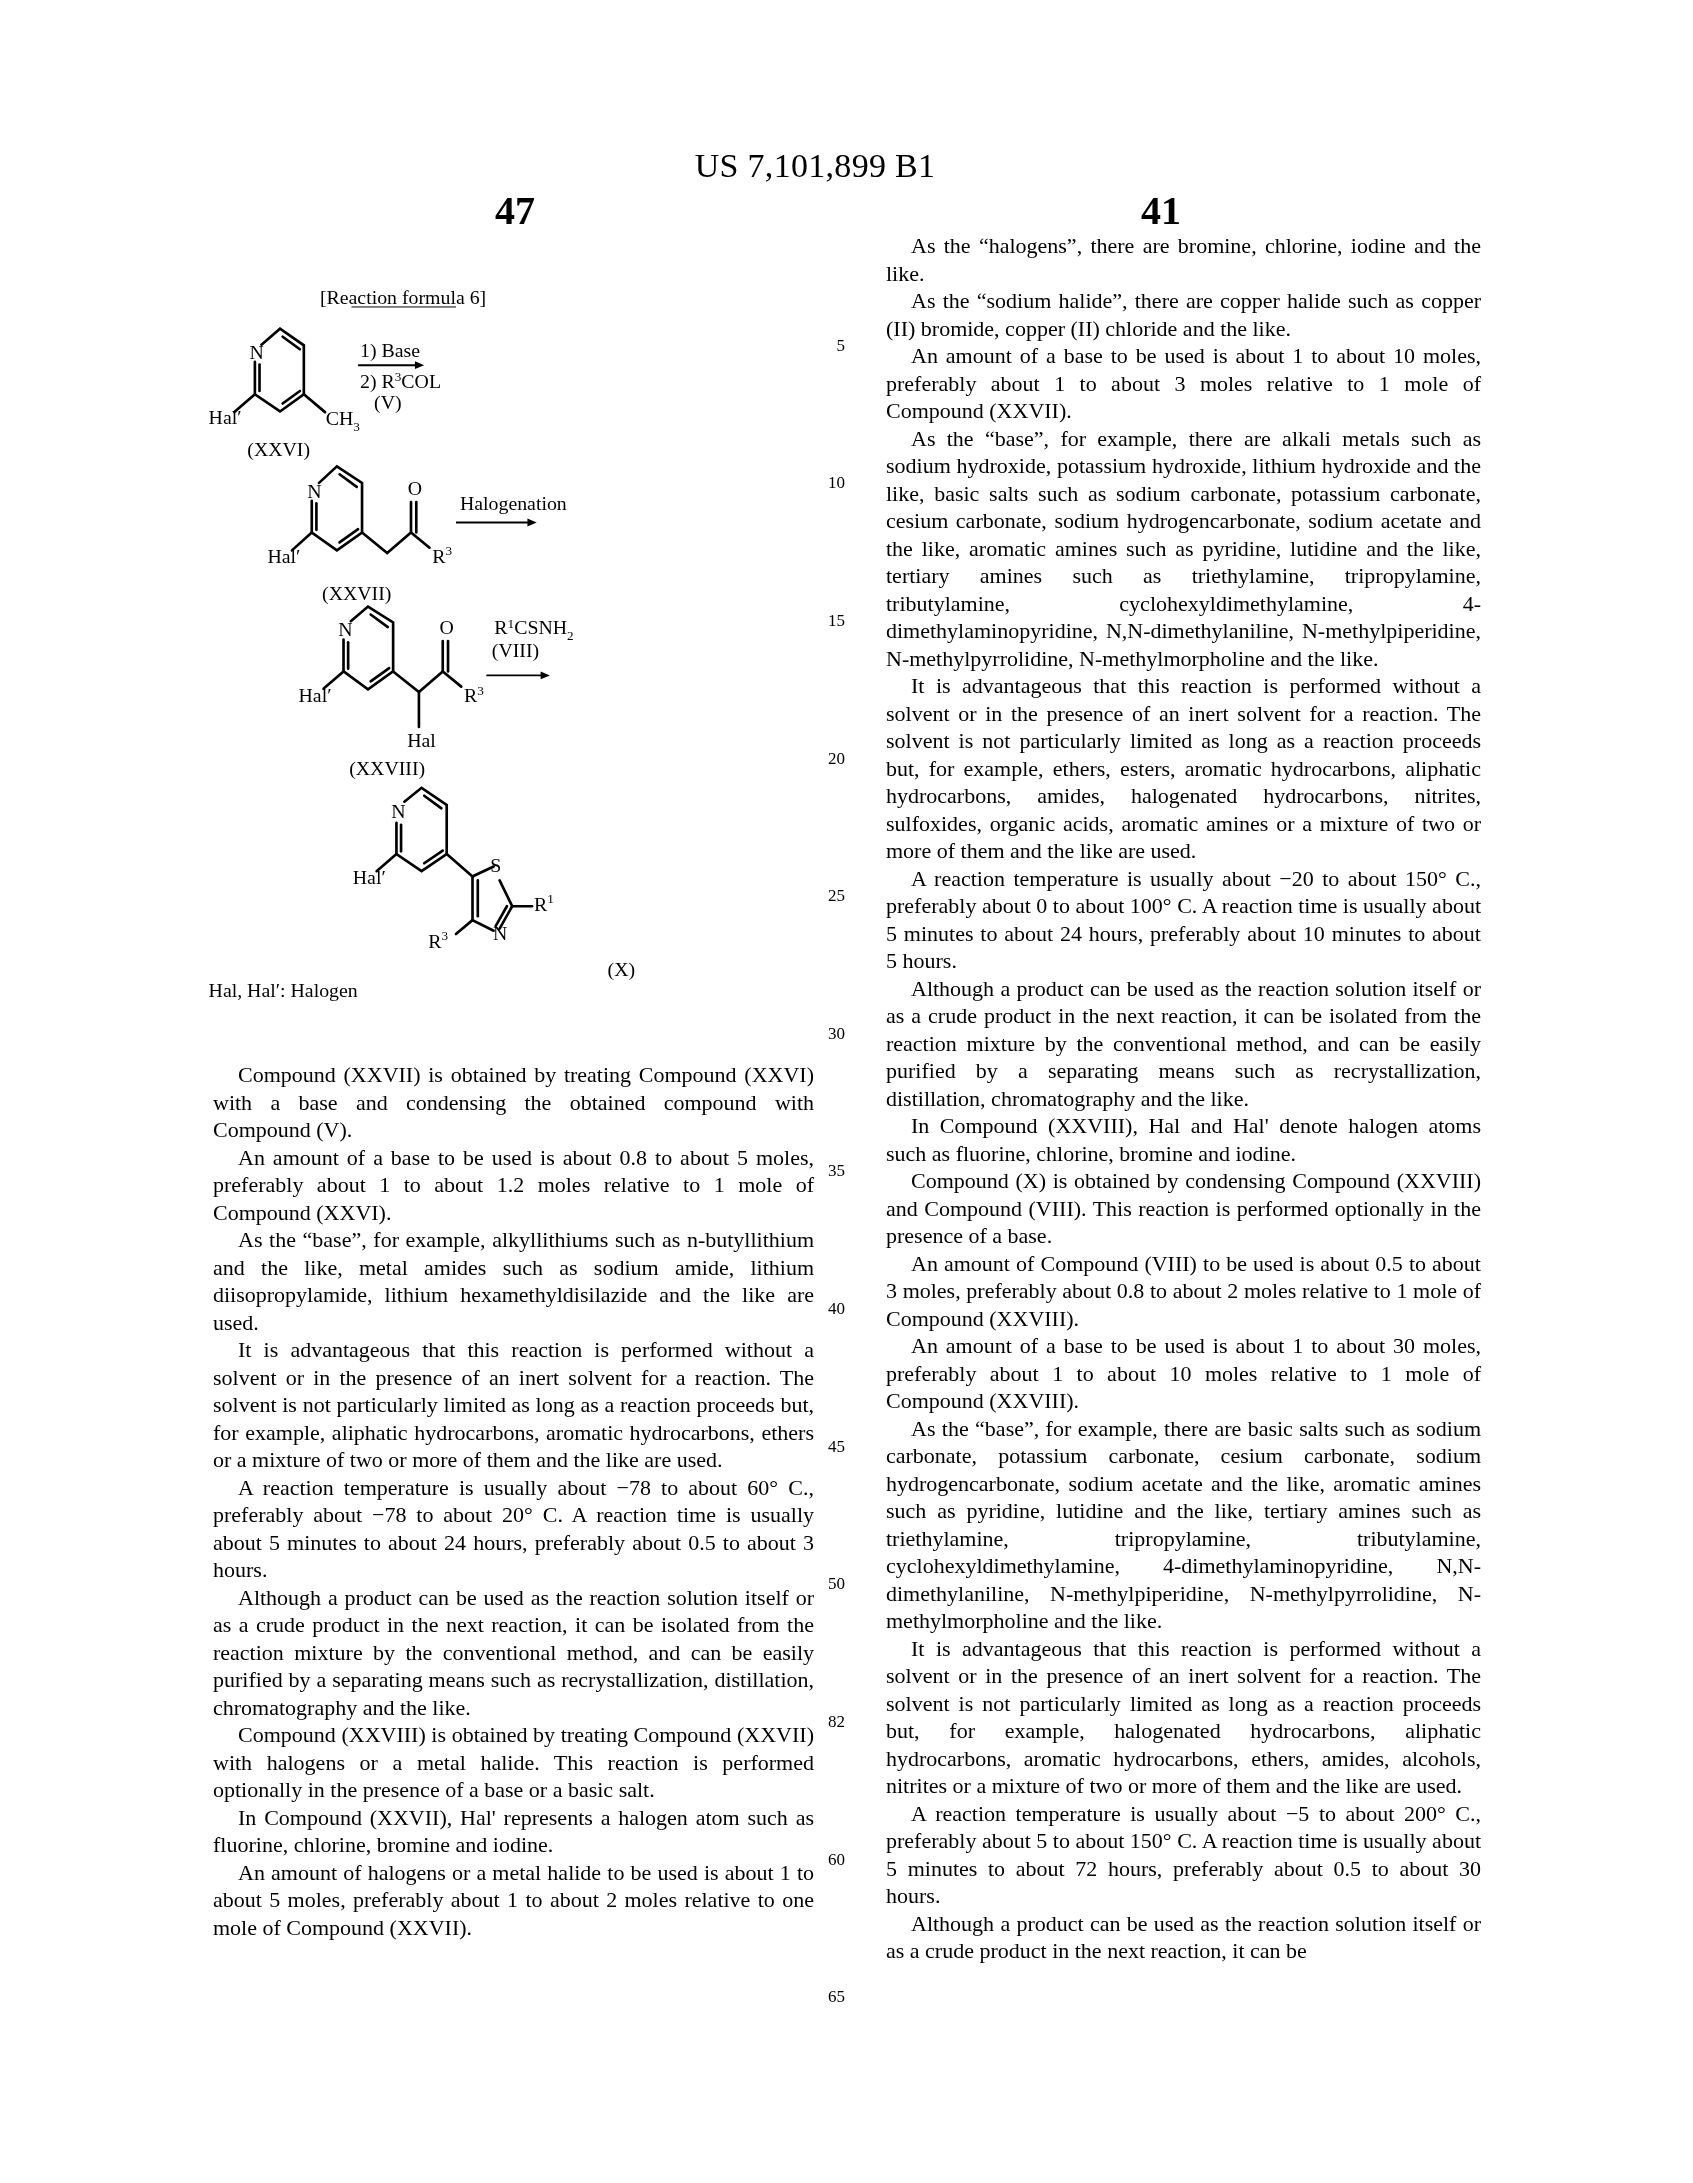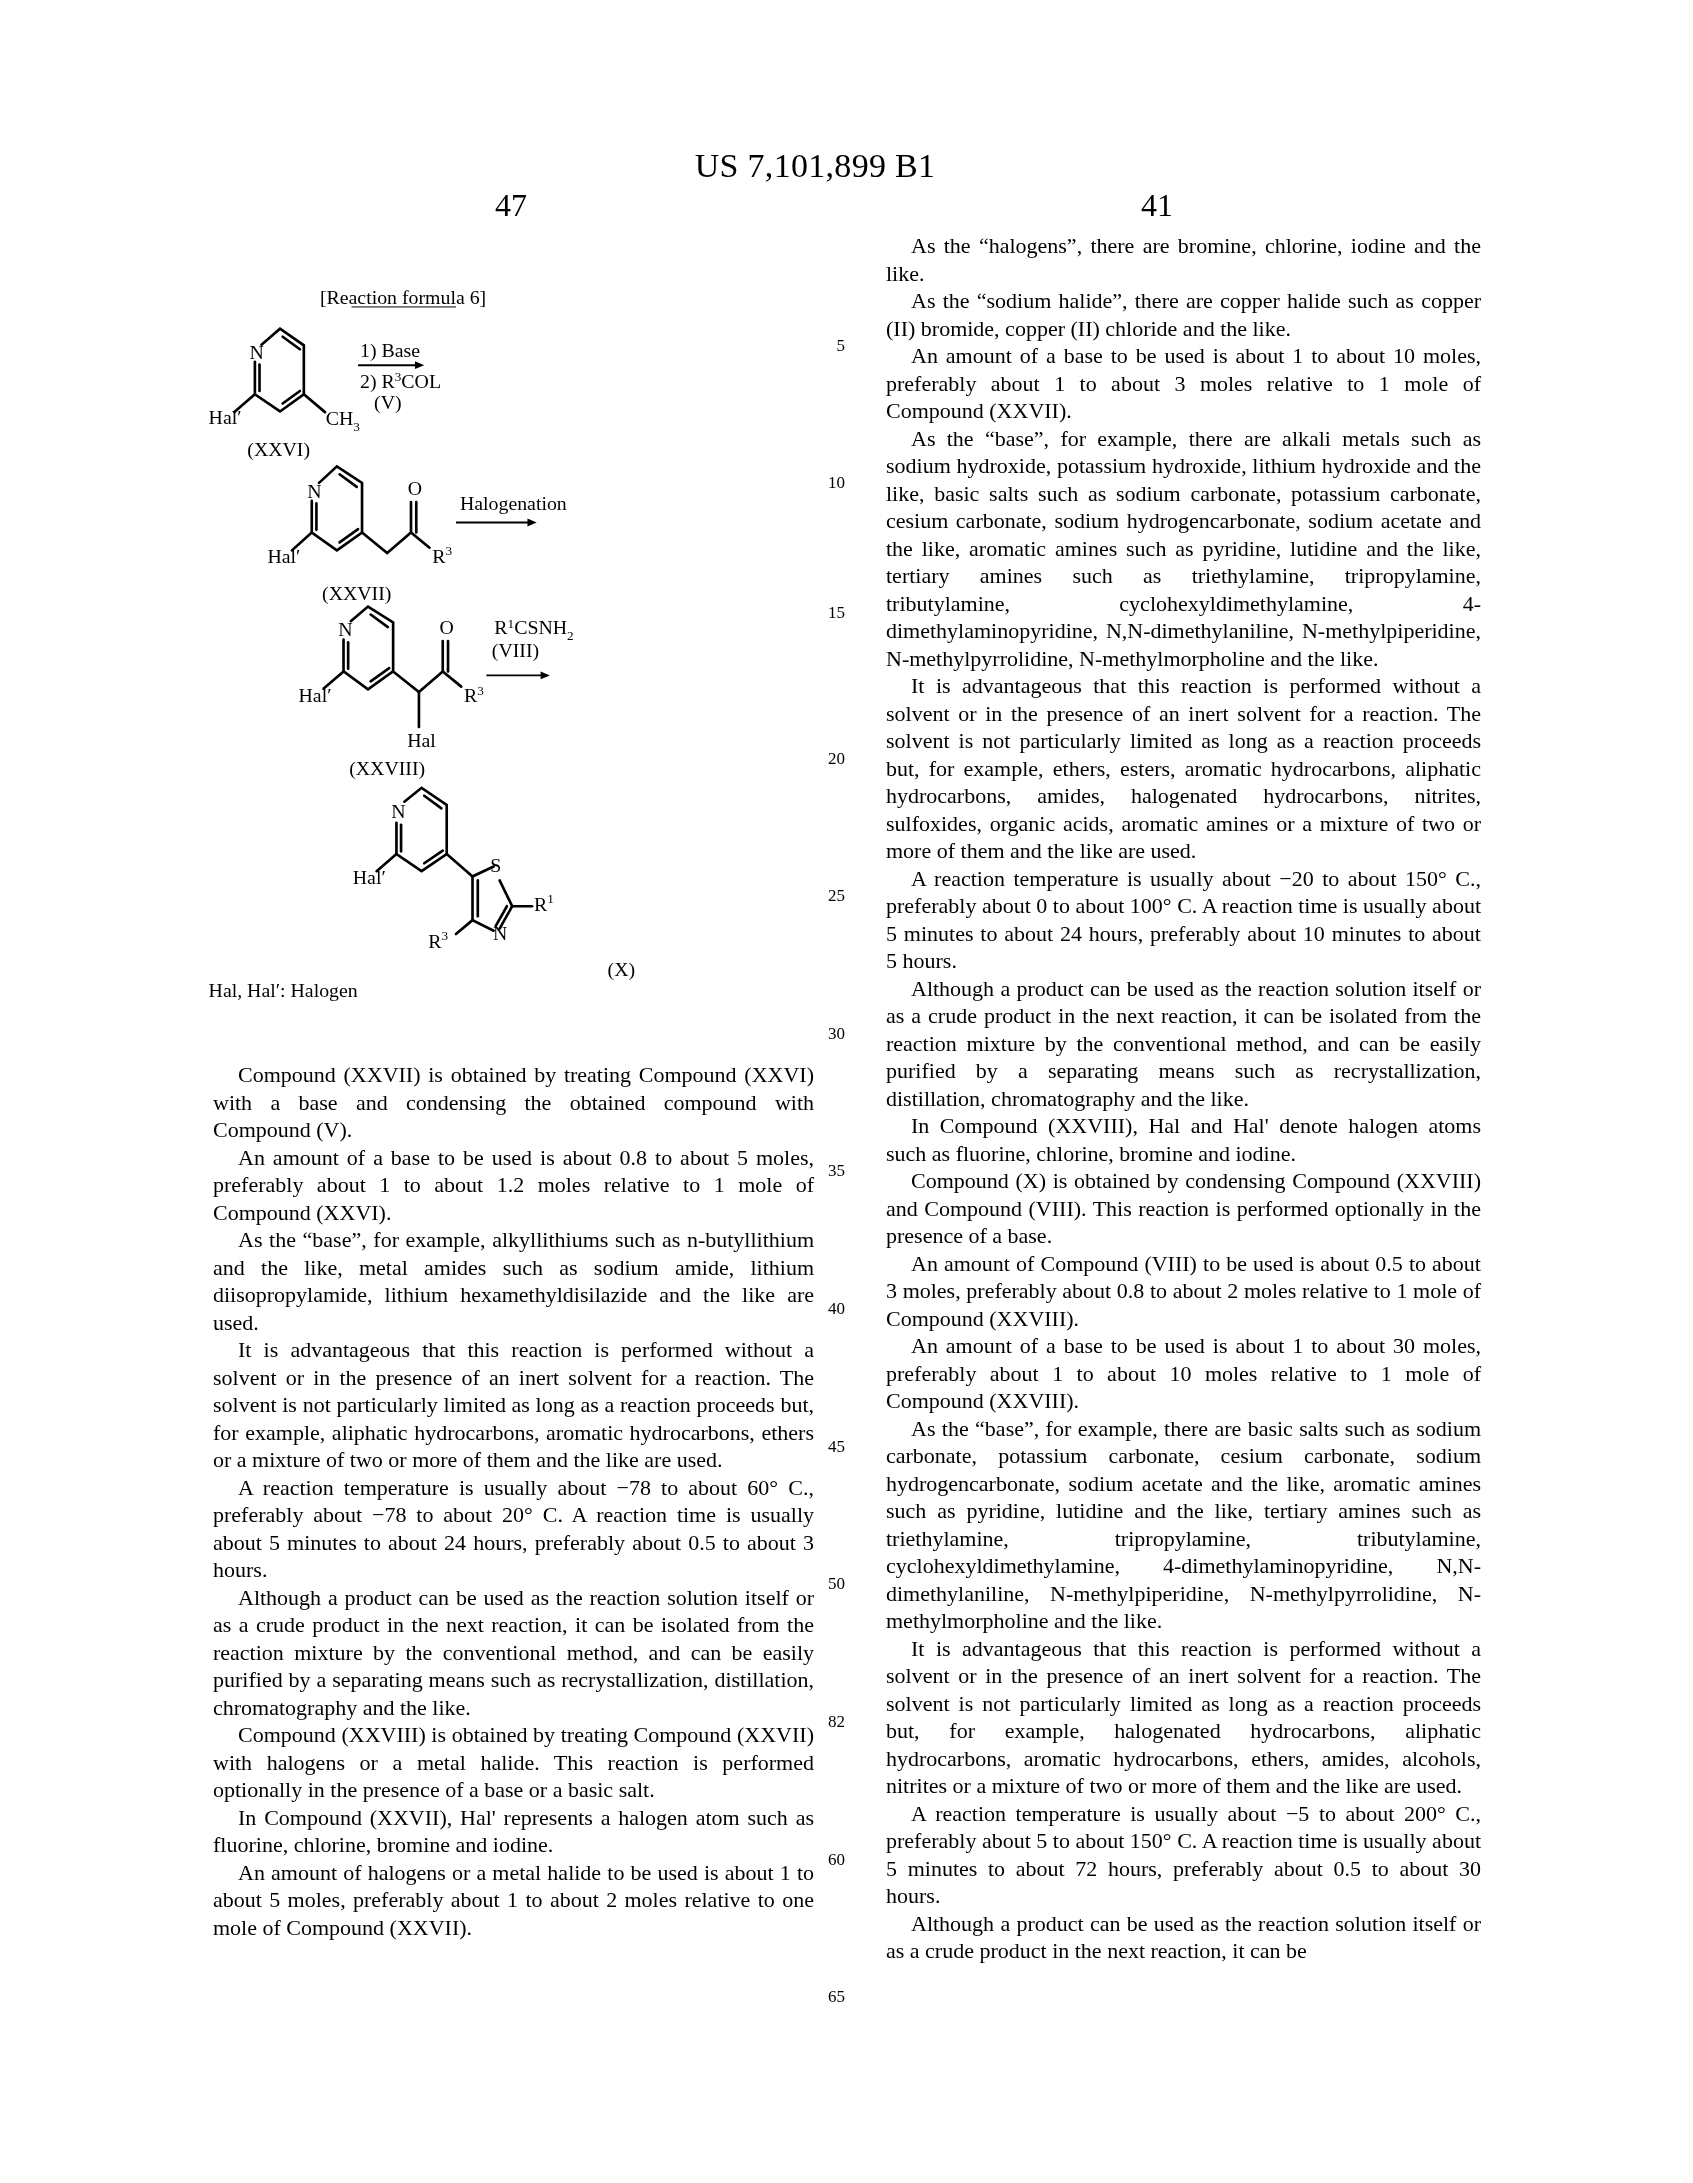--- a/index.html
+++ b/index.html
@@ -5,21 +5,21 @@
   html, body { margin: 0; padding: 0; background: #ffffff; }
   body {
     width: 1694px; height: 2183px; position: relative; overflow: hidden;
     font-family: "Liberation Serif", "DejaVu Serif", serif; color: #000;
   }
   .patent-number {
     position: absolute; top: 147px; left: 0; width: 1630px; text-align: center;
     font-size: 34px; letter-spacing: 0.3px;
   }
   .col-num {
-    position: absolute; top: 187px; font-size: 32px; font-weight: normal;
+    position: absolute; top: 187px; font-size: 40px; font-weight: bold;
   }
   #col-left-num { left: 495px; }
   #col-right-num { left: 1141px; }
 
   
   #scheme { position: absolute; left: 198px; top: 265px; width: 635px; height: 748px; }
   #scheme svg { position: absolute; left: 0; top: 0; }
   .chem-label { font-family: "Liberation Serif", serif; font-size: 30px; fill: #000; }
   .chem-cap { font-family: "Liberation Serif", serif; font-size: 30px; fill: #000; }
   .bond { stroke: #000; stroke-width: 4; fill: none; stroke-linecap: round; }
@@ -152,21 +152,21 @@
   <p>A reaction temperature is usually about −78 to about 60° C., preferably about −78 to about 20° C. A reaction time is usually about 5 minutes to about 24 hours, preferably about 0.5 to about 3 hours.</p>
   <p>Although a product can be used as the reaction solution itself or as a crude product in the next reaction, it can be isolated from the reaction mixture by the conventional method, and can be easily purified by a separating means such as recrystallization, distillation, chromatography and the like.</p>
   <p>Compound (XXVIII) is obtained by treating Compound (XXVII) with halogens or a metal halide. This reaction is performed optionally in the presence of a base or a basic salt.</p>
   <p>In Compound (XXVII), Hal' represents a halogen atom such as fluorine, chlorine, bromine and iodine.</p>
   <p>An amount of halogens or a metal halide to be used is about 1 to about 5 moles, preferably about 1 to about 2 moles relative to one mole of Compound (XXVII).</p>
 </div>
 
 <div class="line-numbers">
   <span class="ln" style="top:110px">5</span>
   <span class="ln" style="top:247px">10</span>
-  <span class="ln" style="top:377px">15</span>
+  <span class="ln" style="top:385px">15</span>
   <span class="ln" style="top:523px">20</span>
   <span class="ln" style="top:660px">25</span>
   <span class="ln" style="top:798px">30</span>
   <span class="ln" style="top:935px">35</span>
   <span class="ln" style="top:1073px">40</span>
   <span class="ln" style="top:1211px">45</span>
   <span class="ln" style="top:1348px">50</span>
   <span class="ln" style="top:1486px">82</span>
   <span class="ln" style="top:1624px">60</span>
   <span class="ln" style="top:1761px">65</span>

